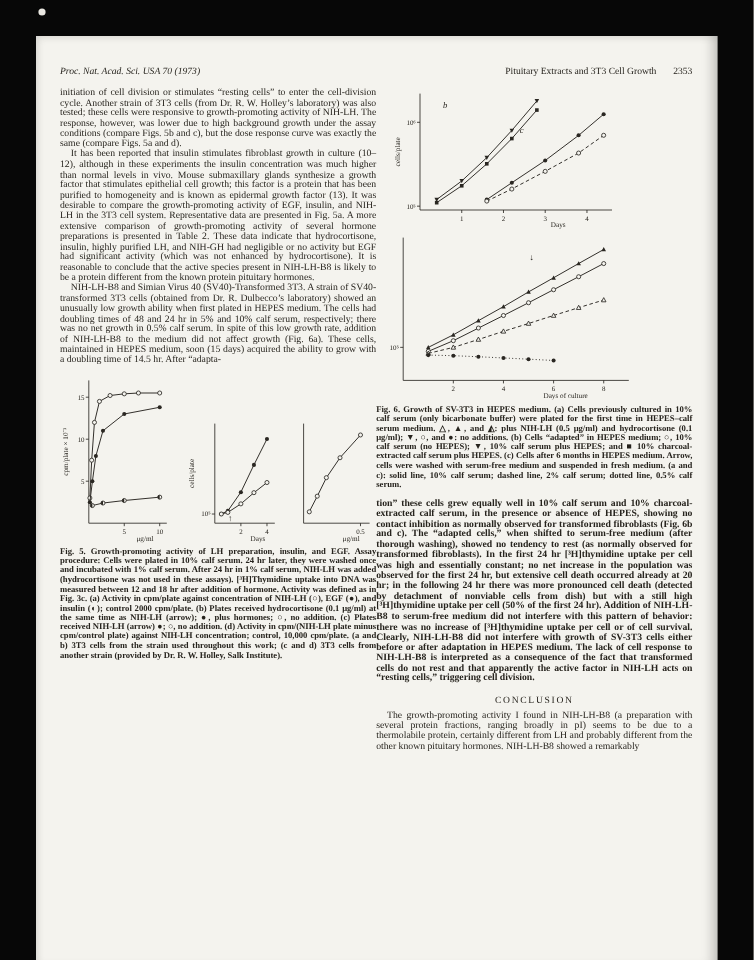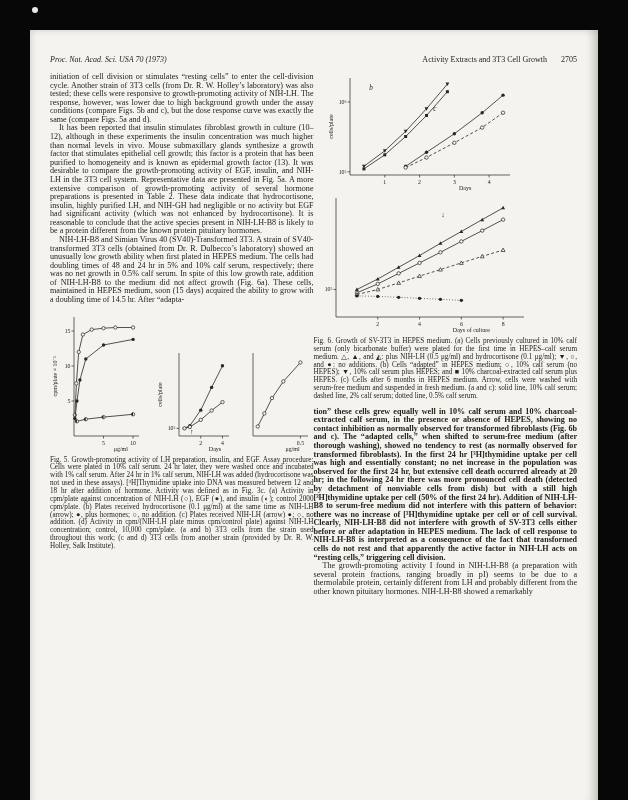--- a/index.html
+++ b/index.html
@@ -28,21 +28,21 @@
   .pageno{margin-left:14px;}
   .columns{display:flex;}
   .col{flex:1;min-width:0;}
   p.body-text{
     font-size:8.1px;line-height:1.06;text-align:justify;margin:0;
     text-indent:9px;
   }
   p.no-indent{text-indent:0;}
   .run-in{}
   .caption{
-    font-size:7.2px;line-height:1.09;text-align:justify;margin:5px 0 0 0;
+    font-size:7.2px;line-height:1.09;text-align:justify;margin:5px 0 0 0;font-weight:bold;
   }
   figure{margin:0;}
   .fig5{margin-top:7px;}
   .fig5-charts{display:flex;justify-content:space-between;align-items:flex-end;}
   .fig6{margin-bottom:7px;}
   .fig6-wrap{padding-left:12px;}
   .fig6-wrap.lower{padding-left:6px;margin-top:2px;}
   .conclusion-heading{
     font-size:8px;font-weight:normal;letter-spacing:1.4px;text-align:center;
     margin:9px 0 4px 0;
@@ -56,21 +56,21 @@
 </head>
 <body>
 
 <div class="scan-dot"></div>
 
 <div class="sheet">
 
   <header class="running-head">
     <span class="jref">Proc. Nat. Acad. Sci. USA 70 (1973)</span>
     <span class="rhead-right">
-      <span>Activity Extracts and 3T3 Cell Growth</span><span class="pageno">2705</span>
+      <span>Pituitary Extracts and 3T3 Cell Growth</span><span class="pageno">2353</span>
     </span>
   </header>
 
   <div class="columns">
 
     <div class="col">
       <p class="body-text no-indent">initiation of cell division or stimulates “resting cells” to enter the cell-division cycle. Another strain of 3T3 cells (from Dr. R. W. Holley’s laboratory) was also tested; these cells were responsive to growth-promoting activity of NIH-LH. The response, however, was lower due to high background growth under the assay conditions (compare Figs. 5b and c), but the dose response curve was exactly the same (compare Figs. 5a and d).</p>
       <p class="body-text">It has been reported that insulin stimulates fibroblast growth in culture (10–12), although in these experiments the insulin concentration was much higher than normal levels in vivo. Mouse submaxillary glands synthesize a growth factor that stimulates epithelial cell growth; this factor is a protein that has been purified to homogeneity and is known as epidermal growth factor (13). It was desirable to compare the growth-promoting activity of EGF, insulin, and NIH-LH in the 3T3 cell system. Representative data are presented in Fig. 5a. A more extensive comparison of growth-promoting activity of several hormone preparations is presented in Table 2. These data indicate that hydrocortisone, insulin, highly purified LH, and NIH-GH had negligible or no activity but EGF had significant activity (which was not enhanced by hydrocortisone). It is reasonable to conclude that the active species present in NIH-LH-B8 is likely to be a protein different from the known protein pituitary hormones.</p>
       <p class="body-text"><span class="run-in">NIH-LH-B8 and Simian Virus 40 (SV40)-Transformed 3T3.</span> <span>A strain of SV40-transformed 3T3 cells (obtained from Dr. R. Dulbecco’s laboratory) showed an unusually low growth ability when first plated in HEPES medium. The cells had doubling times of 48 and 24 hr in 5% and 10% calf serum, respectively; there was no net growth in 0.5% calf serum. In spite of this low growth rate, addition of NIH-LH-B8 to the medium did not affect growth (Fig. 6a). These cells, maintained in HEPES medium, soon (15 days) acquired the ability to grow with a doubling time of 14.5 hr. After “adapta-</span></p>
 
@@ -258,18 +258,19 @@
               <circle cx="120.44444444444444" cy="106.33566690946876" r="1.7" fill="#2a2722"></circle>
               <circle cx="141.33333333333331" cy="107.36749572450536" r="1.7" fill="#2a2722"></circle>
               <text x="121.28000000000002" y="24.04" class="ann">↓</text>
             </svg>
         </div>
         <figcaption class="caption">Fig. 6.  Growth of SV-3T3 in HEPES medium. (a) Cells previously cultured in 10% calf serum (only bicarbonate buffer) were plated for the first time in HEPES–calf serum medium. △, ▲, and ◭: plus NIH-LH (0.5 μg/ml) and hydrocortisone (0.1 μg/ml); ▼, ○, and ●: no additions. (b) Cells “adapted” in HEPES medium; ○, 10% calf serum (no HEPES); ▼, 10% calf serum plus HEPES; and ■ 10% charcoal-extracted calf serum plus HEPES. (c) Cells after 6 months in HEPES medium. Arrow, cells were washed with serum-free medium and suspended in fresh medium. (a and c): solid line, 10% calf serum; dashed line, 2% calf serum; dotted line, 0.5% calf serum.</figcaption>
       </figure>
 
       <p class="body-text no-indent after-fig">tion” these cells grew equally well in 10% calf serum and 10% charcoal-extracted calf serum, in the presence or absence of HEPES, showing no contact inhibition as normally observed for transformed fibroblasts (Fig. 6b and c). The “adapted cells,” when shifted to serum-free medium (after thorough washing), showed no tendency to rest (as normally observed for transformed fibroblasts). In the first 24 hr [³H]thymidine uptake per cell was high and essentially constant; no net increase in the population was observed for the first 24 hr, but extensive cell death occurred already at 20 hr; in the following 24 hr there was more pronounced cell death (detected by detachment of nonviable cells from dish) but with a still high [³H]thymidine uptake per cell (50% of the first 24 hr). Addition of NIH-LH-B8 to serum-free medium did not interfere with this pattern of behavior: there was no increase of [³H]thymidine uptake per cell or of cell survival. Clearly, NIH-LH-B8 did not interfere with growth of SV-3T3 cells either before or after adaptation in HEPES medium. The lack of cell response to NIH-LH-B8 is interpreted as a consequence of the fact that transformed cells do not rest and that apparently the active factor in NIH-LH acts on “resting cells,” triggering cell division.</p>
 
+      <h2 class="conclusion-heading">CONCLUSION</h2>
 
       <p class="body-text">The growth-promoting activity I found in NIH-LH-B8 (a preparation with several protein fractions, ranging broadly in pI) seems to be due to a thermolabile protein, certainly different from LH and probably different from the other known pituitary hormones. NIH-LH-B8 showed a remarkably</p>
     </div>
 
   </div>
 </div>
 
 </body></html>

